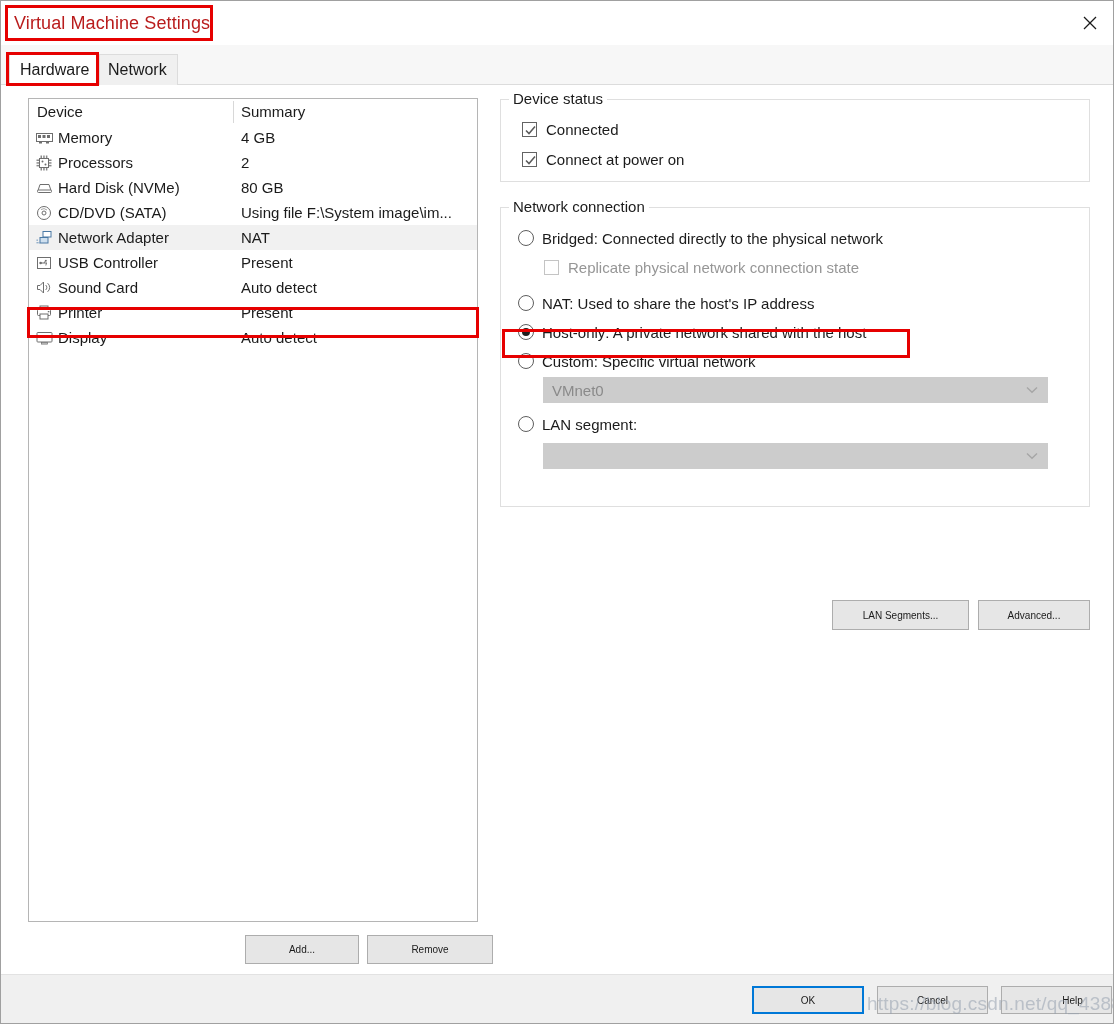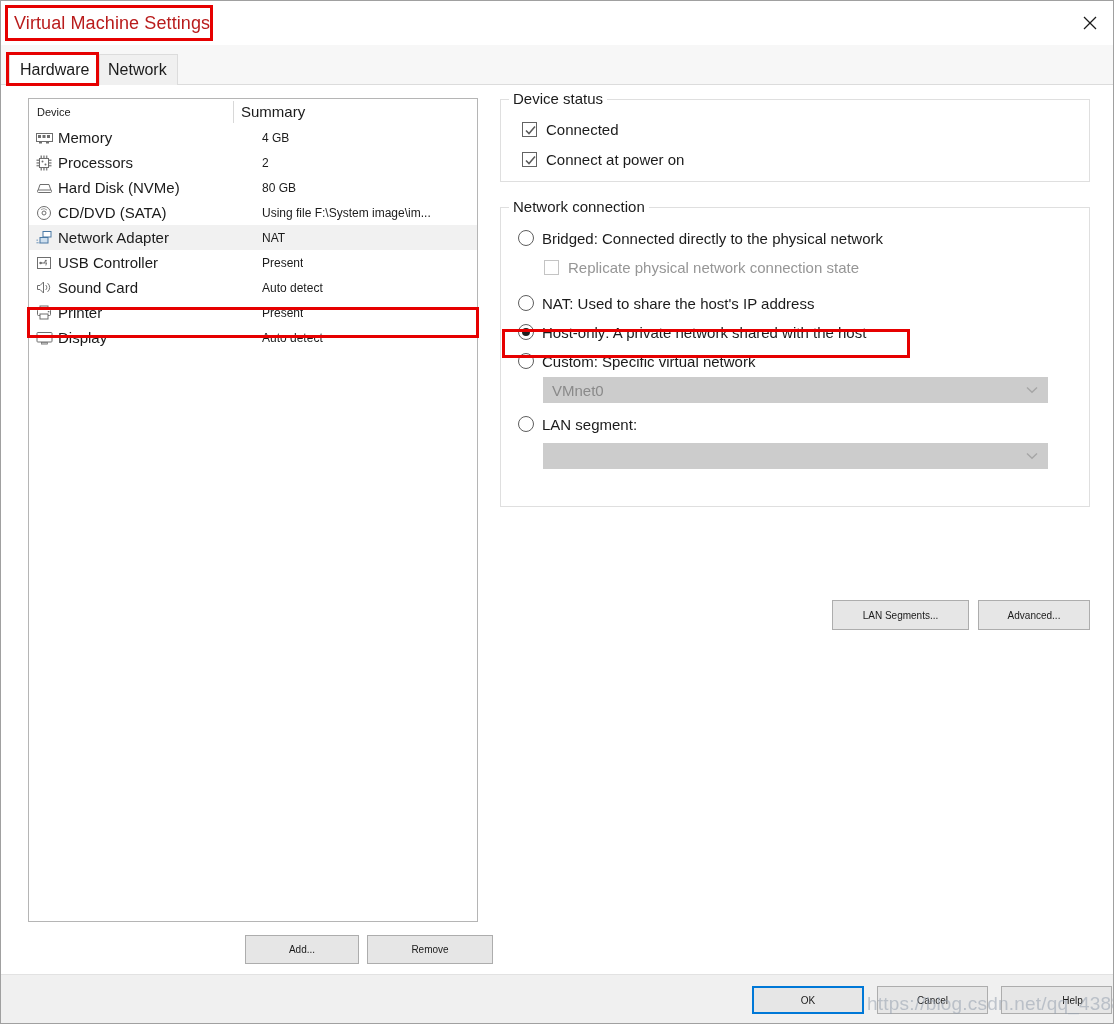--- a/index.html
+++ b/index.html
@@ -92,54 +92,53 @@
   .devlist-header {
     position: relative;
     height: 26px;
     display: flex;
     align-items: center;
     background: #ffffff;
     border-bottom: 1px solid #ffffff;
   }
   .devlist-header .h-device {
     width: 204px; padding-left: 8px;
-    font-size: 11px; color: #1b1b1b;
+    font-size: 15px; color: #1b1b1b;
   }
   .devlist-header .h-summary {
     padding-left: 8px;
     font-size: 15px; color: #1b1b1b;
   }
   .col-divider {
     position: absolute; left: 204px; top: 2px;
     width: 1px; height: 22px;
     background: #d8d8d8;
   }
   .dev-row {
     display: flex; align-items: center;
     height: 25px;
     cursor: default;
-    gap: 21px;
   }
   .dev-row.selected { background: #f1f1f1; }
   .dev-name {
     width: 204px;
     display: flex; align-items: center;
     padding-left: 5px;
     font-size: 15px; color: #1b1b1b;
     white-space: nowrap;
   }
   .dev-icon {
     width: 20px; height: 18px;
     margin-right: 4px;
     display: inline-flex; align-items: center; justify-content: center;
     flex: 0 0 auto;
   }
   .dev-summary {
     padding-left: 8px;
-    font-size: 12px; color: #1b1b1b;
+    font-size: 15px; color: #1b1b1b;
     white-space: nowrap;
     overflow: hidden;
   }
 
   
   .btn {
     display: inline-flex; align-items: center; justify-content: center;
     background: #e6e6e6;
     border: 1px solid #adadad;
     font-size: 10px;

